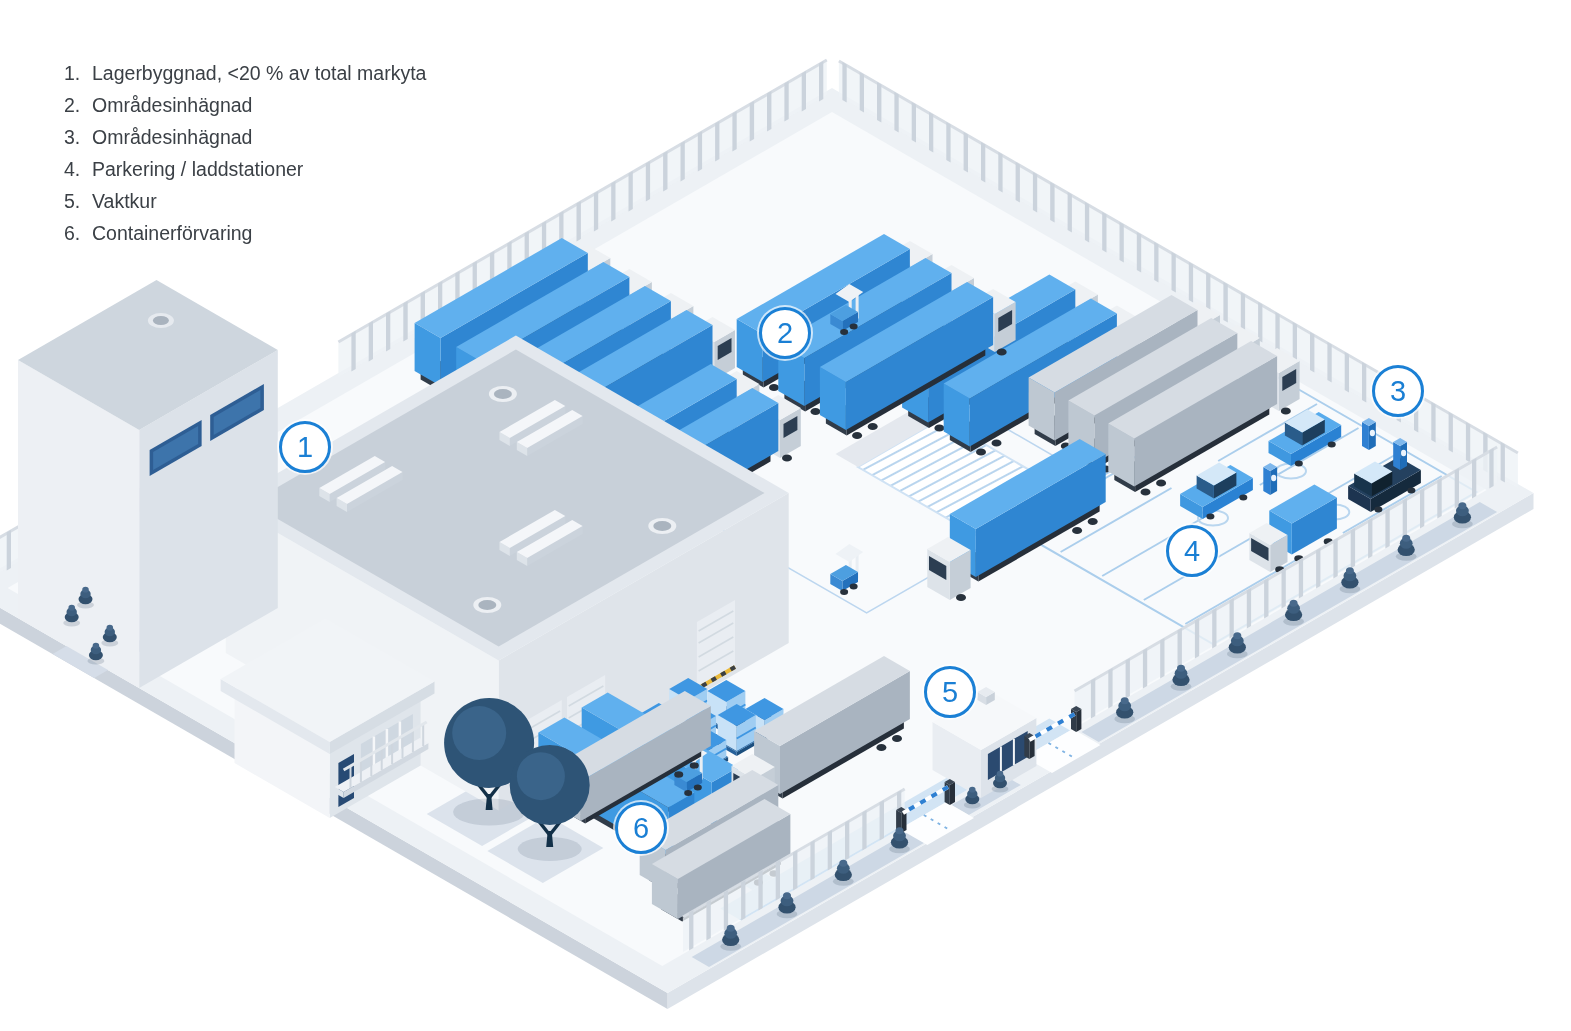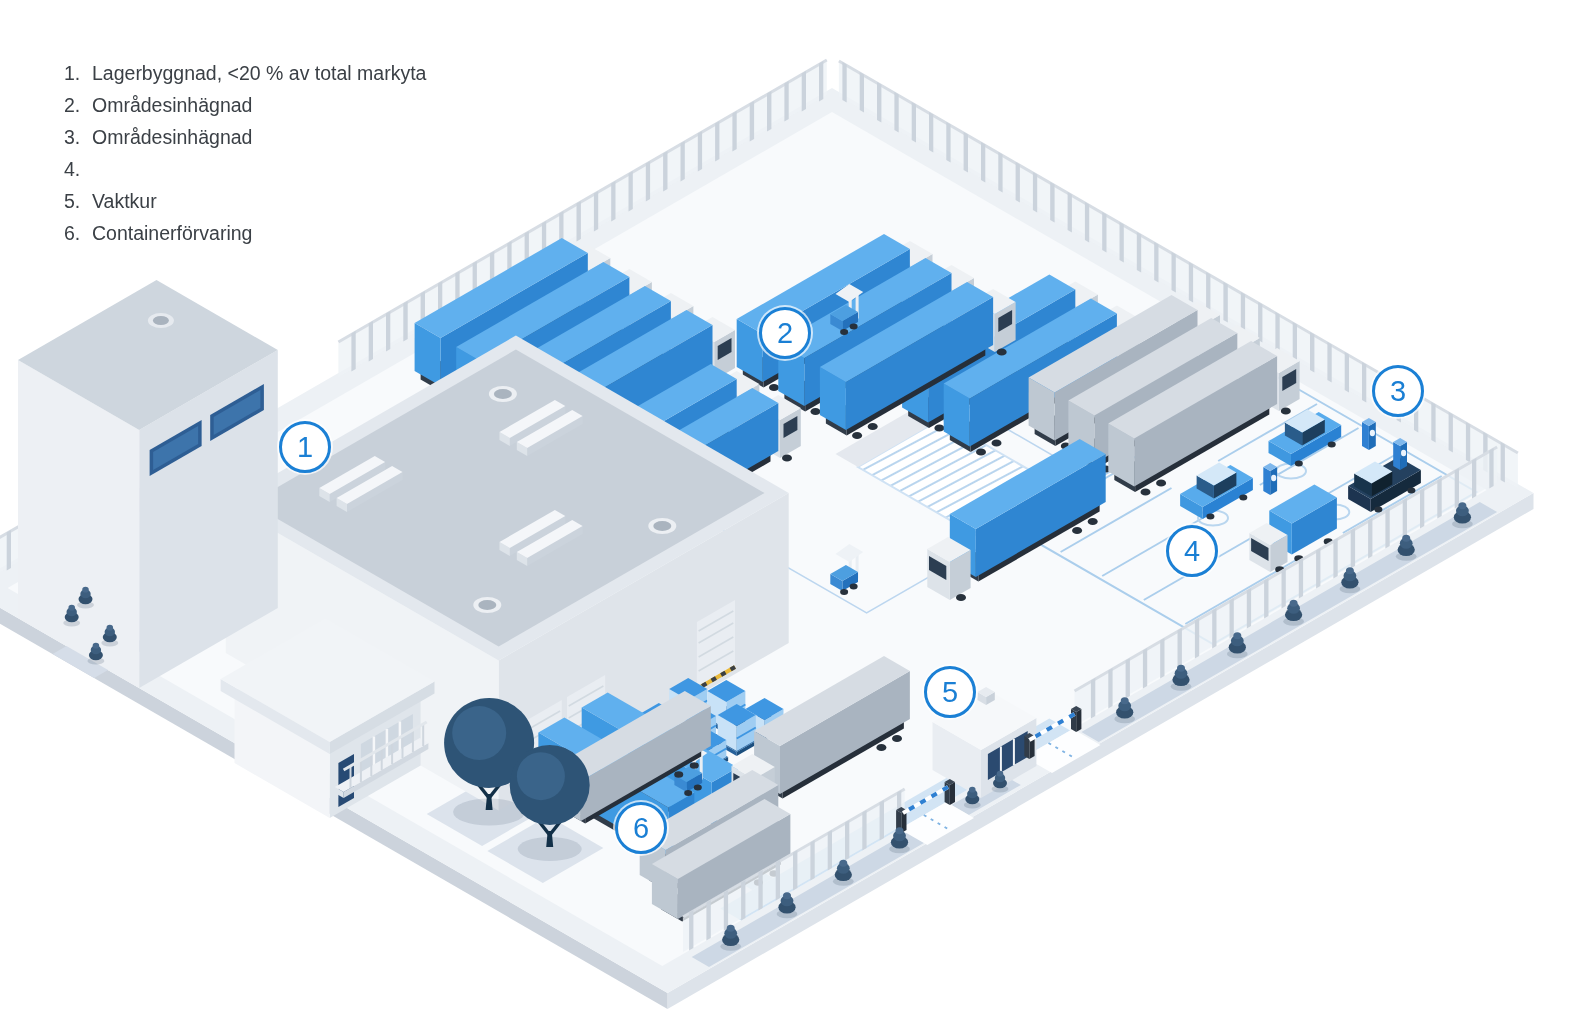--- a/index.html
+++ b/index.html
@@ -802,20 +802,21 @@
     <div class="row">
         <span class="num">2.</span>
         <span class="txt">Områdesinhägnad</span>
       </div>
     <div class="row">
         <span class="num">3.</span>
         <span class="txt">Områdesinhägnad</span>
       </div>
     <div class="row">
         <span class="num">4.</span>
+        <span class="txt">Parkering / laddstationer</span>
       </div>
     <div class="row">
         <span class="num">5.</span>
         <span class="txt">Vaktkur</span>
       </div>
     <div class="row">
         <span class="num">6.</span>
         <span class="txt">Containerförvaring</span>
       </div>
   </div>

